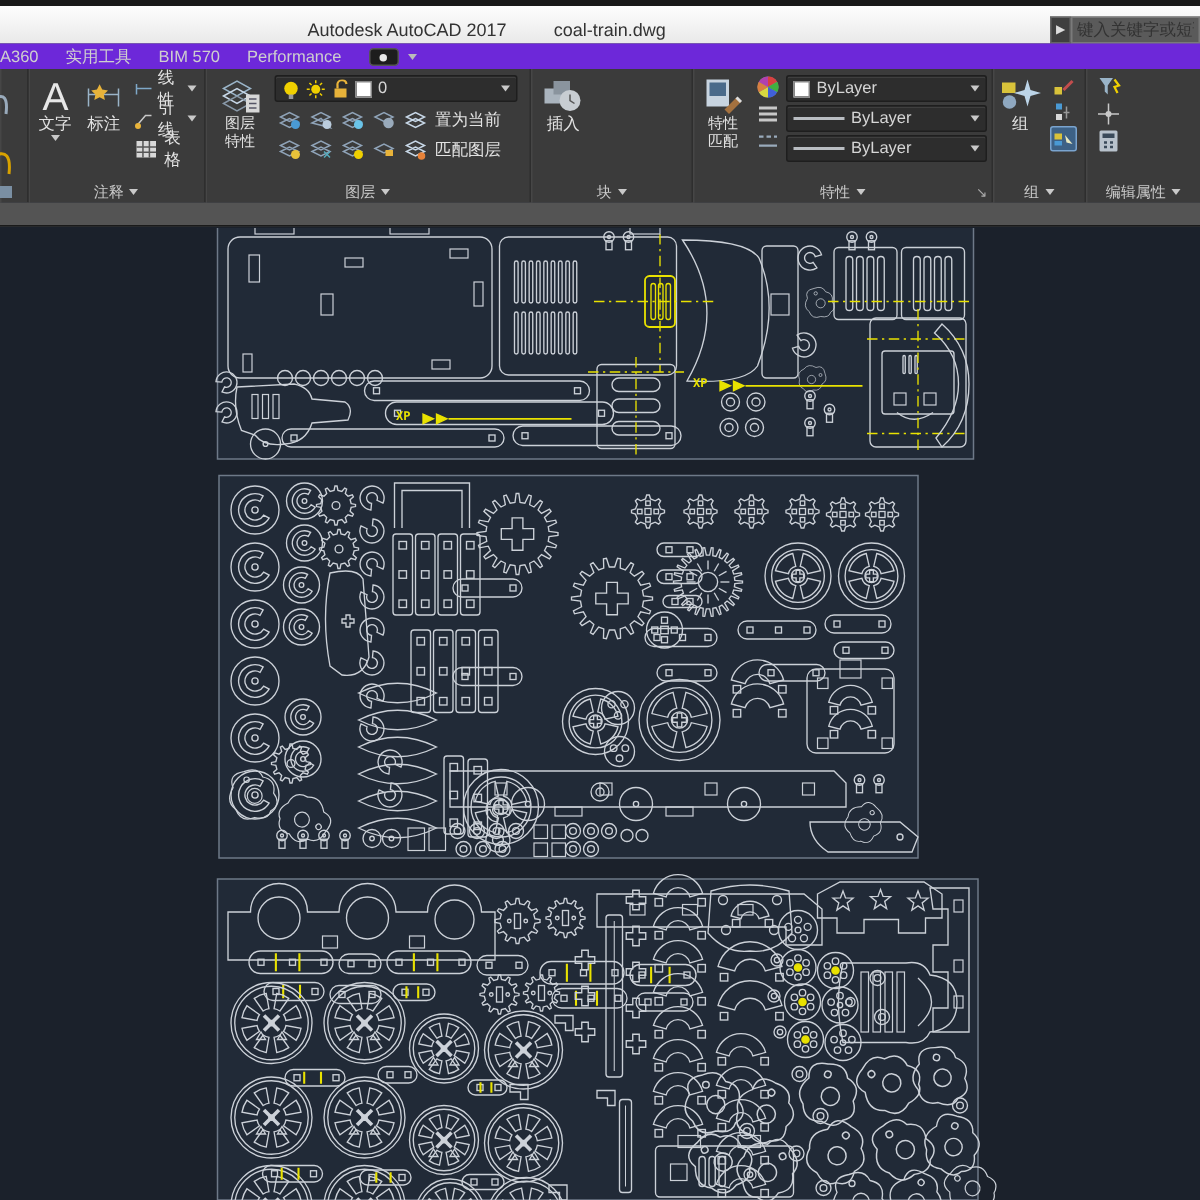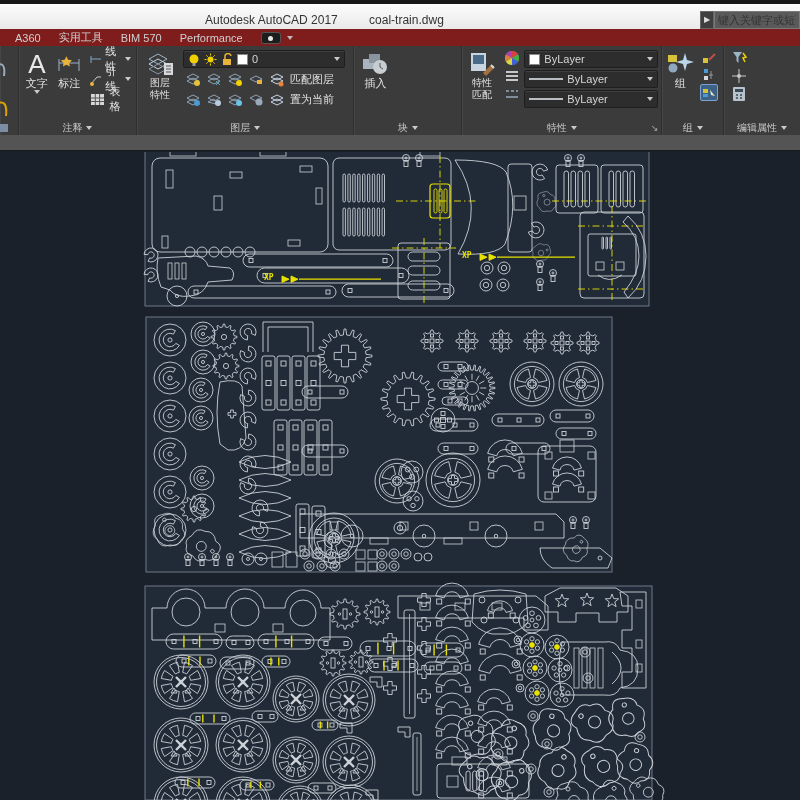--- a/index.html
+++ b/index.html
@@ -10,21 +10,21 @@
     color:#333; font-size:12px; }
   .title-text { position:absolute; left:185px; top:9px; white-space:nowrap;margin-left:20px; }
   .title-doc { margin-left:28px; }
   .infocenter { position:absolute; right:0; top:7px; display:flex; height:18px; }
   .ic-btn { width:14px; height:18px; background:#3f3f3f; border:1px solid #666;
     color:#ddd; font-size:8px; line-height:16px; text-align:center; }
   .ic-input { width:86px; height:18px; background:#5a5a5a; border:1px solid #7a7a7a;
     color:#2e2e2e; font-size:11px; padding:0 3px; font-family:"Liberation Sans",sans-serif; }
   .ic-input::placeholder { color:#333; opacity:1; }
   .menubar { position:absolute; left:0; top:29px; width:800px; height:17px;
-    background:#7f1d1d; display:flex; align-items:center; gap:18px; padding-left:15px; }
+    background:#6d28d9; display:flex; align-items:center; gap:18px; }
   .menu-item { color:#cfcfcf; font-size:11px; cursor:default; }
   .media-icon { width:20px; height:12px; background:#1d1d1d; border:1px solid #555;
     border-radius:3px; position:relative; }
   .media-icon::after { content:''; position:absolute; left:6px; top:3px; width:5px;
     height:5px; border-radius:50%; background:#e8e8e8; }
   .media-caret { width:0;height:0;border-left:3px solid transparent;
     border-right:3px solid transparent;border-top:4px solid #bbb; margin-left:-12px;}
   .ribbon { position:absolute; left:0; top:46px; width:800px; height:89px;
     background:#3b3b3b; display:flex; }
   .panel { position:relative; height:89px; border-right:1px solid #2e2e2e;
@@ -167,62 +167,62 @@
           <svg width="12" height="13">
               <rect x="2" y="6" width="8" height="6" fill="#e8b33a"></rect>
               <path d="M4,6 V4 a3,3 0 0 1 6,-1" fill="none" stroke="#e8b33a" stroke-width="1.5"></path>
             </svg>
           <span class="swatch-w"></span>
           <span class="flex">0</span>
           <span class="caret"></span>
         </div>
         <div class="smallrow">
           <svg class="mini">
+              <path d="M2,6 L8,3 L14,6 L8,9 Z M2,10 L8,7 L14,10 L8,13 Z" fill="none" stroke="#8fa3b8"></path>
+              <circle cx="12" cy="11" r="3" fill="#4a9ad4"></circle>
+            </svg>
+          <svg class="mini">
+              <path d="M2,6 L8,3 L14,6 L8,9 Z M2,10 L8,7 L14,13 Z" fill="none" stroke="#8fa3b8"></path>
+              <circle cx="12" cy="11" r="3" fill="#bcd"></circle>
+            </svg>
+          <svg class="mini">
+              <path d="M2,6 L8,3 L14,6 L8,9 Z M2,10 L8,7 L14,10 L8,13 Z" fill="none" stroke="#8fa3b8"></path>
+              <circle cx="12" cy="11" r="3" fill="#6ac4e8"></circle>
+            </svg>
+          <svg class="mini">
+              <path d="M2,6 L8,3 L14,6 L8,9 Z" fill="none" stroke="#8fa3b8"></path>
+              <circle cx="11" cy="10" r="3.5" fill="#9ab"></circle>
+            </svg>
+          <svg class="mini">
+              <path d="M2,6 L8,3 L14,6 L8,9 Z M2,10 L8,7 L14,10 L8,13 Z" fill="none" stroke="#c8d8e8"></path>
+            </svg>
+          <span>置为当前</span>
+        </div>
+        <div class="smallrow">
+          <svg class="mini">
               <path d="M2,5 L8,2 L14,5 L8,8 Z M2,9 L8,6 L14,9 L8,12 Z" fill="none" stroke="#8fa3b8"></path>
               <circle cx="12" cy="11" r="3" fill="#e8c23a"></circle>
             </svg>
           <svg class="mini">
               <path d="M2,5 L8,2 L14,5 L8,8 Z M2,9 L8,6 L14,9 L8,12 Z" fill="none" stroke="#8fa3b8"></path>
               <path d="M10,9 l4,4 M14,9 l-4,4" stroke="#5ab"></path>
             </svg>
           <svg class="mini">
               <path d="M2,5 L8,2 L14,5 L8,8 Z M2,9 L8,6 L14,9 L8,12 Z" fill="none" stroke="#8fa3b8"></path>
               <circle cx="12" cy="11" r="3" fill="#f0d000"></circle>
             </svg>
           <svg class="mini">
               <path d="M2,7 L8,4 L14,7 L8,10 Z" fill="none" stroke="#8fa3b8"></path>
               <rect x="9" y="8" width="5" height="4" fill="#e8b33a"></rect>
             </svg>
           <svg class="mini">
               <path d="M2,5 L8,2 L14,5 L8,8 Z M2,9 L8,6 L14,9 L8,12 Z" fill="none" stroke="#c8d8e8"></path>
               <circle cx="12" cy="12" r="2.5" fill="#e8833a"></circle>
             </svg>
           <span>匹配图层</span>
-        </div>
-        <div class="smallrow">
-          <svg class="mini">
-              <path d="M2,6 L8,3 L14,6 L8,9 Z M2,10 L8,7 L14,10 L8,13 Z" fill="none" stroke="#8fa3b8"></path>
-              <circle cx="12" cy="11" r="3" fill="#4a9ad4"></circle>
-            </svg>
-          <svg class="mini">
-              <path d="M2,6 L8,3 L14,6 L8,9 Z M2,10 L8,7 L14,13 Z" fill="none" stroke="#8fa3b8"></path>
-              <circle cx="12" cy="11" r="3" fill="#bcd"></circle>
-            </svg>
-          <svg class="mini">
-              <path d="M2,6 L8,3 L14,6 L8,9 Z M2,10 L8,7 L14,10 L8,13 Z" fill="none" stroke="#8fa3b8"></path>
-              <circle cx="12" cy="11" r="3" fill="#6ac4e8"></circle>
-            </svg>
-          <svg class="mini">
-              <path d="M2,6 L8,3 L14,6 L8,9 Z" fill="none" stroke="#8fa3b8"></path>
-              <circle cx="11" cy="10" r="3.5" fill="#9ab"></circle>
-            </svg>
-          <svg class="mini">
-              <path d="M2,6 L8,3 L14,6 L8,9 Z M2,10 L8,7 L14,10 L8,13 Z" fill="none" stroke="#c8d8e8"></path>
-            </svg>
-          <span>置为当前</span>
         </div>
       </div>
     </div>
     <div class="panel-label">
       <span>图层</span>
         <span class="caret"></span>
     </div>
   </div>
 
   <div class="panel" style="width:108px">

